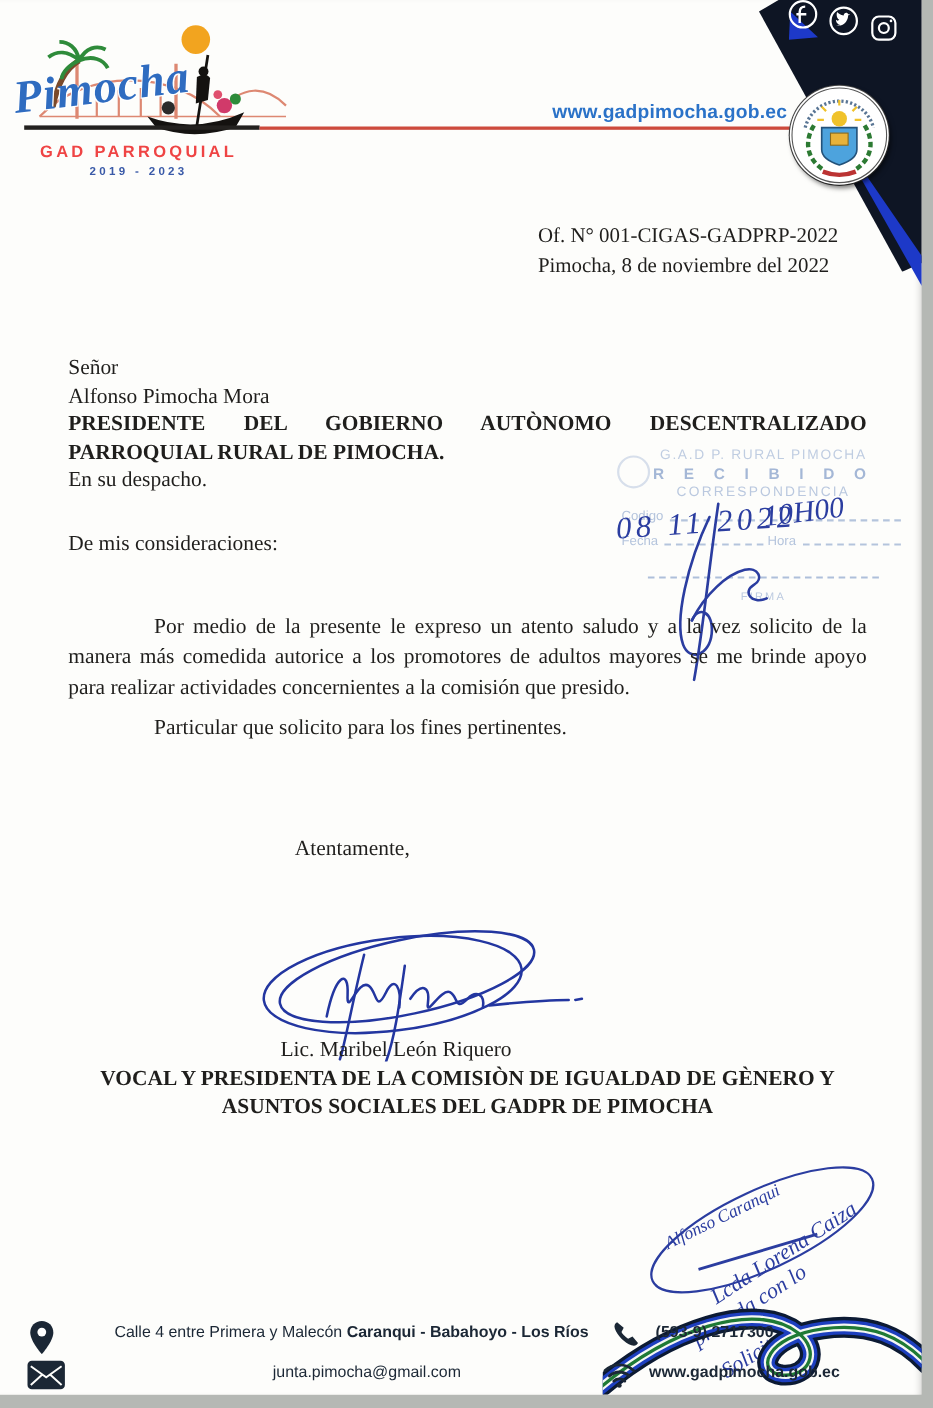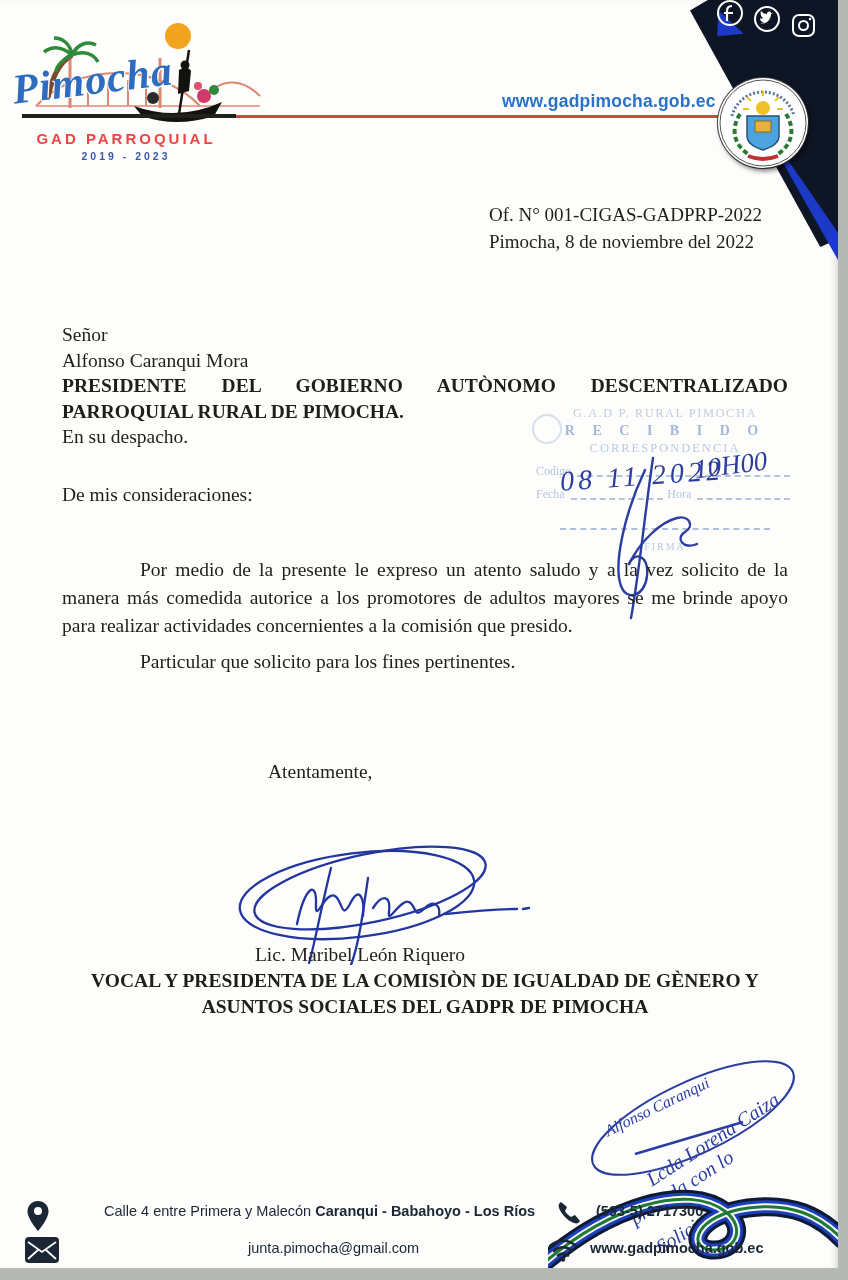--- a/index.html
+++ b/index.html
@@ -52,22 +52,22 @@
   .greeting { left:62px; top:484px; font-size:19.5px; }
   .para { left:62px; top:556px; width:726px; font-size:19.5px; line-height:28px;
           text-align:justify; text-indent:78px; }
   .para2 { top:648px; }
   .closing { left:268px; top:761px; font-size:19.5px; }
   .signer-name { left:160px; top:944px; width:400px; text-align:center; font-size:19.5px; }
   .signer-title { left:62px; top:968px; width:726px; text-align:center; font-weight:bold;
                   font-size:19.5px; line-height:26px; }
 
   
-  #stamp { position:absolute; left:536px; top:406px; width:258px; color:#8ea6cd;
-           font-family:Liberation Serif, serif; text-align:center; }
+  #stamp { position:absolute; left:565px; top:406px; width:258px; color:#8ea6cd;
+           font-family:Liberation Sans, sans-serif; text-align:center; }
   .stamp-org  { font-size:12.5px; letter-spacing:1.5px; opacity:.55; }
   .stamp-rec  { font-size:14px; font-weight:bold; letter-spacing:7px; opacity:.8; margin-top:2px;}
   .stamp-dep  { font-size:12.5px; letter-spacing:2px; opacity:.6; margin-top:2px; }
   .stamp-row  { display:flex; align-items:flex-end; font-size:12px; opacity:.65;
                 margin-top:8px; text-align:left; }
   .stamp-dash { flex:1; border-bottom:2px dashed #8ea6cd; margin:0 4px 2px 6px; }
   .stamp-firma-line { margin:26px auto 0; width:210px; border-bottom:2px dashed #8ea6cd; opacity:.7;}
   .stamp-firma { font-size:10px; letter-spacing:2px; opacity:.6; margin-top:11px; }
   .stamp-logo { position:absolute; left:-4px; top:8px; width:30px; height:30px;
                 border:2px solid #8ea6cd; border-radius:50%; opacity:.35; }
@@ -160,21 +160,21 @@
     </svg>
   </div>
 
   <div class="abs serif ref-block">
     <div>Of. N° 001-CIGAS-GADPRP-2022</div>
     <div>Pimocha, 8 de noviembre del 2022</div>
   </div>
 
   <div class="abs serif recipient">
     <div>Señor</div>
-    <div>Alfonso Caranqui Mora</div>
+    <div>Alfonso Pimocha Mora</div>
     <div class="recip-title1">PRESIDENTE DEL GOBIERNO AUTÒNOMO DESCENTRALIZADO</div>
     <div class="recip-title2">PARROQUIAL RURAL DE PIMOCHA.</div>
     <div>En su despacho.</div>
   </div>
 
   <div id="stamp">
     <div class="stamp-logo"></div>
     <div class="stamp-org">G.A.D P. RURAL PIMOCHA</div>
     <div class="stamp-rec">R E C I B I D O</div>
     <div class="stamp-dep">CORRESPONDENCIA</div>
@@ -248,21 +248,21 @@
     <path d="M12,1 C6,1 1.5,5.5 1.5,11.5 C1.5,19 12,31 12,31 C12,31 22.5,19 22.5,11.5 C22.5,5.5 18,1 12,1 Z" fill="#1b2735"></path>
         <circle cx="12" cy="11" r="4" fill="#fff"></circle>
   </svg>
   <div class="abs foot f-row1a">
     <span>Calle 4 entre Primera y Malecón</span>
     <span class="f-bold">Caranqui - Babahoyo - Los Ríos</span>
   </div>
   <svg class="abs" style="left:556px;top:1200px;width:26px;height:26px;" viewBox="0 0 26 26">
     <path d="M5,2 C3,3 2,5 3,8 C5,14 12,21 18,23 C21,24 23,23 24,21 L19,15 L15,17 C12,15 10,13 9,11 L11,7 Z" fill="#1b2735"></path>
   </svg>
-  <div class="abs foot f-phone">(593-5) 2717300</div>
+  <div class="abs foot f-phone">(593-9) 2717300</div>
   <svg class="abs" style="left:24px;top:1236px;width:36px;height:28px;" viewBox="0 0 36 28">
     <rect x="1" y="1" width="34" height="26" rx="4" fill="#1b2735"></rect>
     <path d="M4,6 L18,16 L32,6 M4,23 L14,14 M32,23 L22,14" stroke="#fdfdfb" stroke-width="1.8" fill="none"></path>
   </svg>
   <div class="abs foot f-email">junta.pimocha@gmail.com</div>
   <svg class="abs" style="left:548px;top:1238px;width:30px;height:24px;" viewBox="0 0 30 24">
     <g stroke="#1b2735" stroke-width="2.6" fill="none" stroke-linecap="round">
       <path d="M2,8 C9,1 21,1 28,8"></path>
           <path d="M6,13 C11,8 19,8 24,13"></path>
           <path d="M10,17.5 C13,15 17,15 20,17.5"></path>

